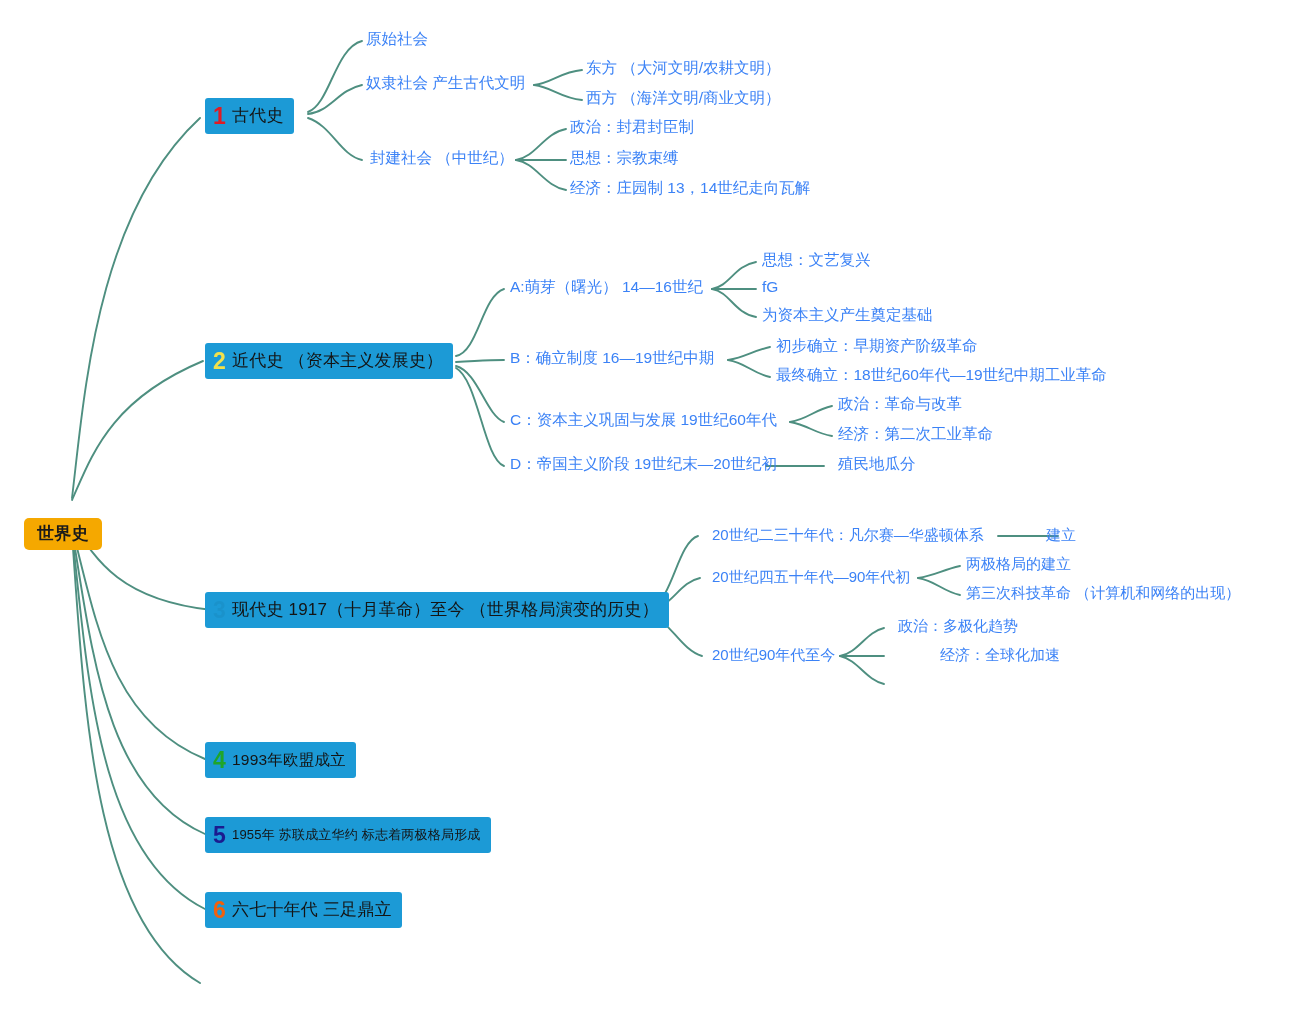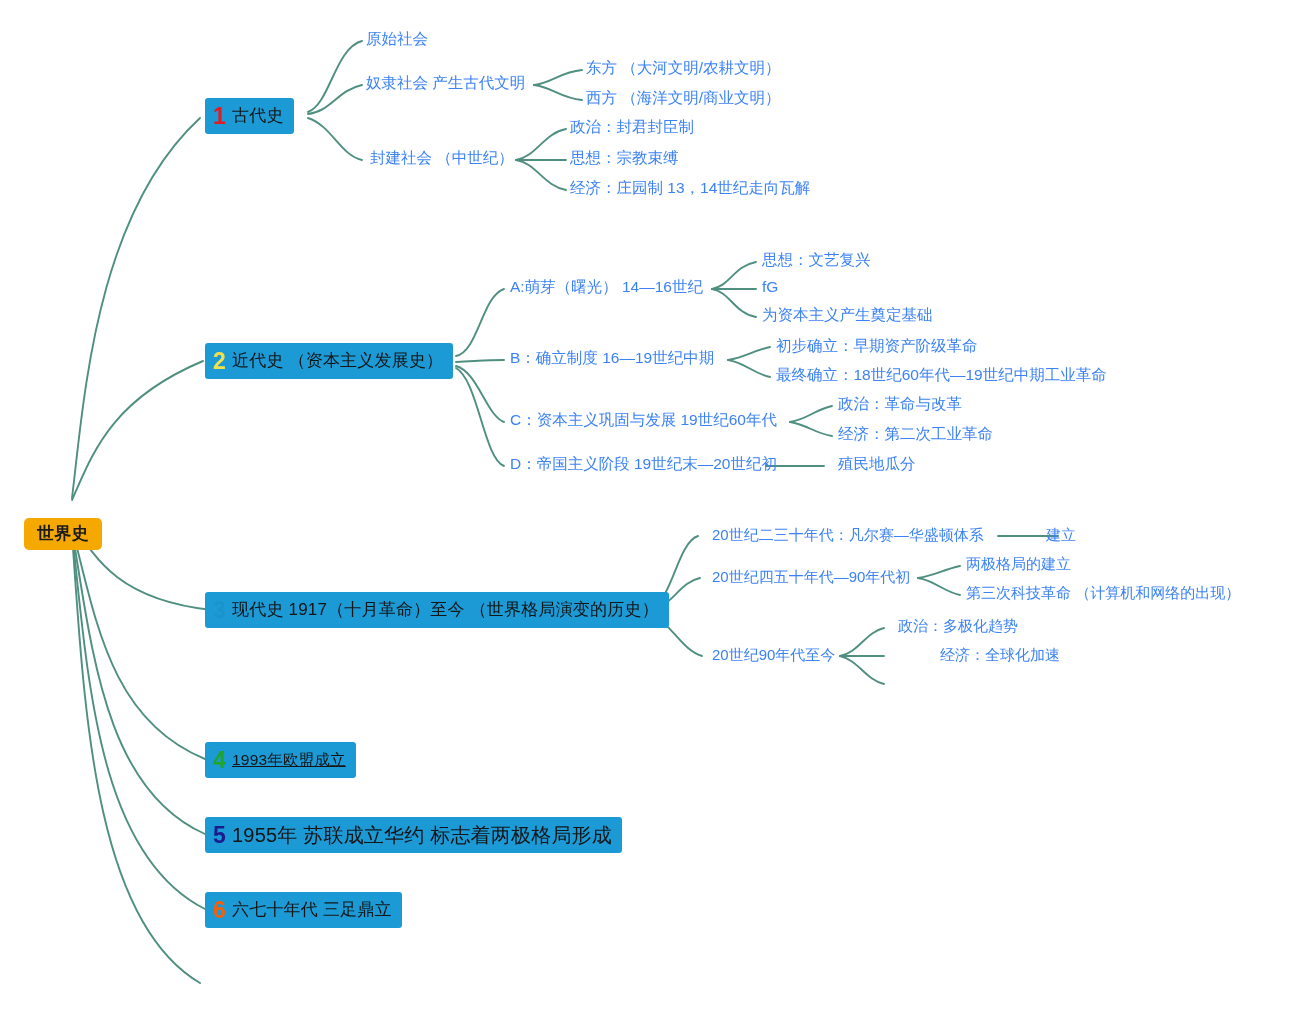--- a/index.html
+++ b/index.html
@@ -241,26 +241,26 @@
   </div>
   <div class="node plain sm" style="left:898px; top:647px;margin-left:42px;">
     <span>经济：全球化加速</span>
   </div>
   <div class="node plain sm" style="left:898px; top:676px; width:1px; height:14px;">
     <span></span>
   </div>
 
   <div class="node boxed box-blue" style="left:205px; top:742px;">
     <span class="num" style="color:#1FA52A;">4</span>
-    <span class="plain" style="font-size:15.5px;color:#141414;text-decoration:underline;">1993年欧盟成立</span>
+    <span class="plain" style="font-size:15.5px;color:#141414;">1993年欧盟成立</span>
   </div>
 
   <div class="node boxed box-blue" style="left:205px; top:817px;">
     <span class="num" style="color:#1B1B8F;">5</span>
-    <span class="plain" style="font-size:20px;color:#141414;">1955年 苏联成立华约 标志着两极格局形成</span>
+    <span class="plain" style="font-size:13px;color:#141414;">1955年 苏联成立华约 标志着两极格局形成</span>
   </div>
 
   <div class="node boxed box-blue" style="left:205px; top:892px;">
     <span class="num" style="color:#F2600C;">6</span>
     <span>六七十年代 三足鼎立</span>
   </div>
 
 </div>
 
 </body></html>

